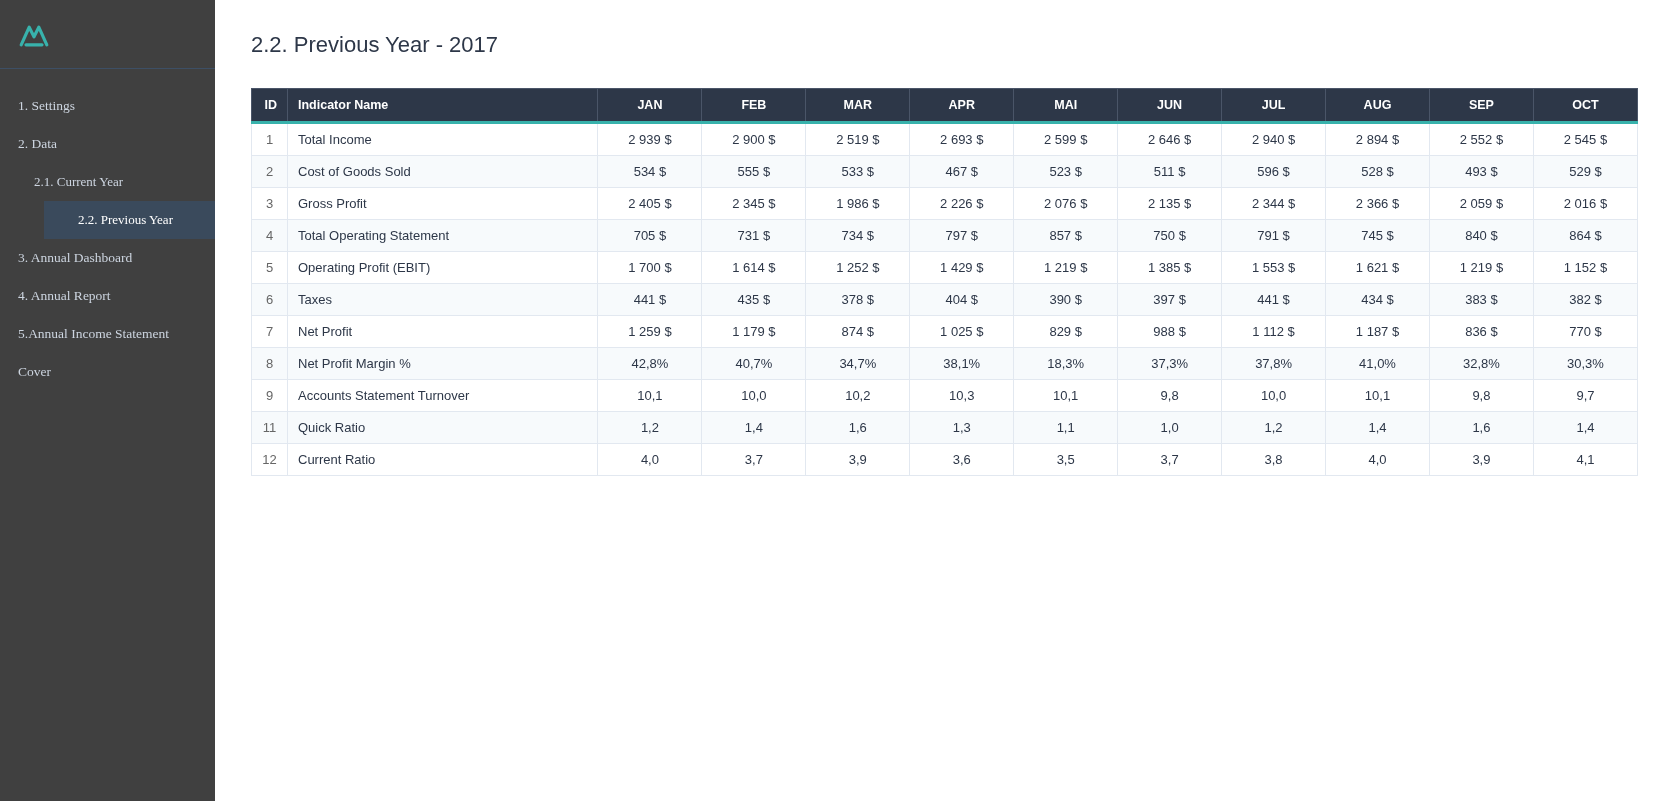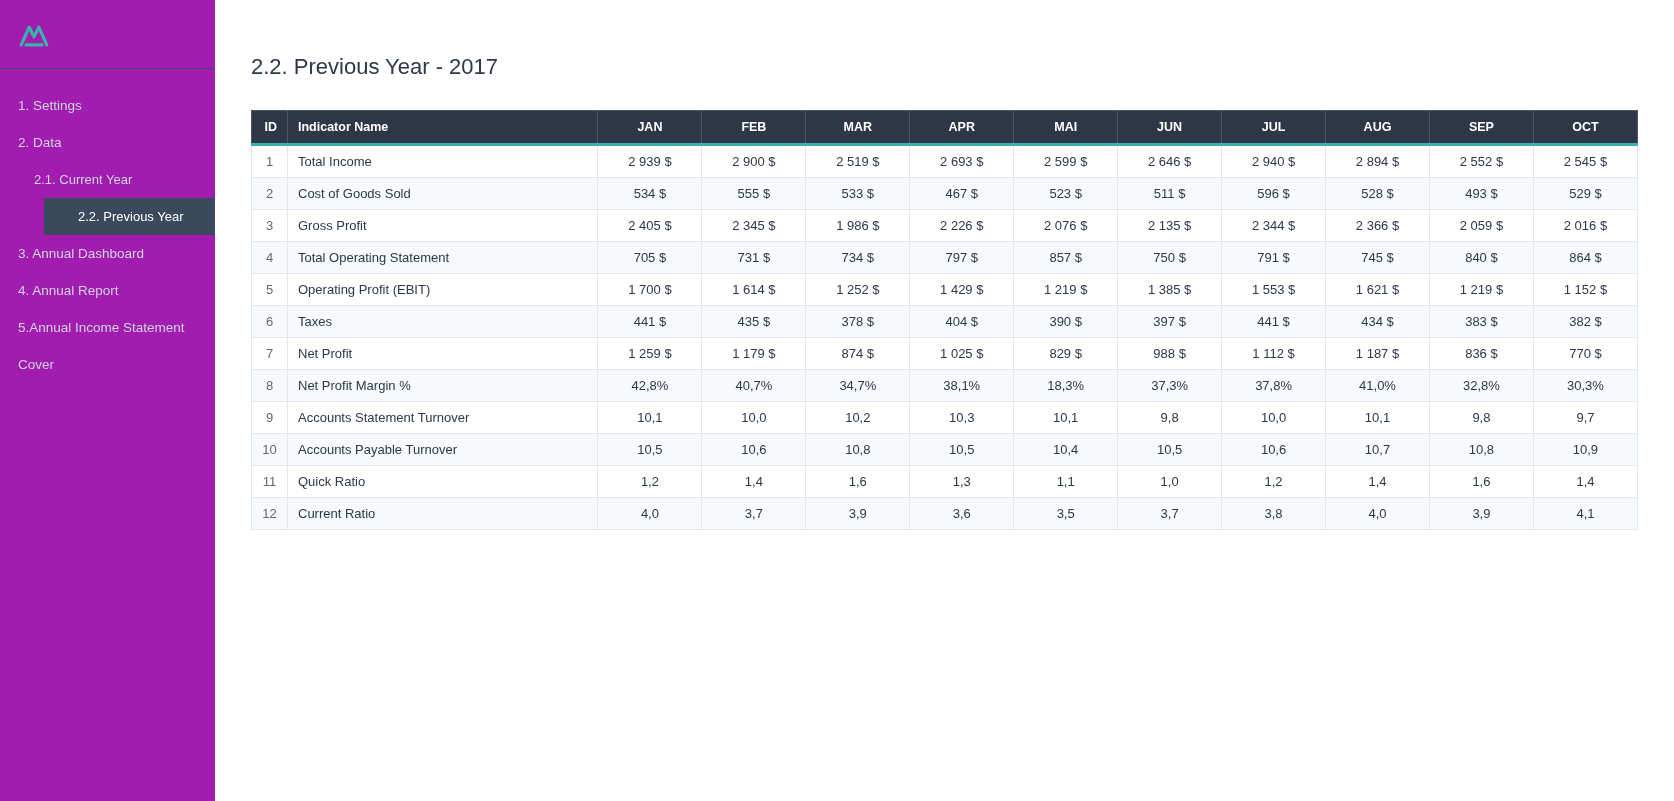--- a/index.html
+++ b/index.html
@@ -2,26 +2,27 @@
 <html><head>
   <meta charset="utf-8">
   <style>
     * { box-sizing: border-box; margin: 0; padding: 0; }
     body { font-family: 'Segoe UI', Arial, sans-serif; display: flex; height: 100vh; background: #f5f5f5; font-size: 13px; }
 
     
     #sidebar {
       width: 215px;
       min-width: 215px;
-      background: #a21caf;
+      background: #404040;
       color: #fff;
       display: flex;
       flex-direction: column;
       height: 100vh;
       overflow-y: auto;
+      font-family: Liberation Serif, serif;
     }
     #sidebar-logo {
       display: flex;
       align-items: center;
       padding: 22px 18px 18px 18px;
       border-bottom: 1px solid #3d4f65;
       gap: 10px;
     }
     #sidebar-logo-icon {
       width: 32px;
@@ -64,21 +65,20 @@
       flex: 1;
       background: #fff;
       overflow: auto;
       padding: 32px 36px 36px 36px;
     }
     #page-title {
       font-size: 22px;
       font-weight: 400;
       color: #2d3748;
       margin-bottom: 30px;
-      margin-top: 22px;
     }
 
     
     .data-table {
       border-collapse: collapse;
       width: 100%;
       font-size: 13px;
     }
     .data-table th {
       background: #2d3748;
@@ -273,34 +273,20 @@
           <td>10,2</td>
           <td>10,3</td>
           <td>10,1</td>
           <td>9,8</td>
           <td>10,0</td>
           <td>10,1</td>
           <td>9,8</td>
           <td>9,7</td>
         </tr>
         <tr>
-          <td class="col-id">10</td>
-          <td class="col-name">Accounts Payable Turnover</td>
-          <td>10,5</td>
-          <td>10,6</td>
-          <td>10,8</td>
-          <td>10,5</td>
-          <td>10,4</td>
-          <td>10,5</td>
-          <td>10,6</td>
-          <td>10,7</td>
-          <td>10,8</td>
-          <td>10,9</td>
-        </tr>
-        <tr>
           <td class="col-id">11</td>
           <td class="col-name">Quick Ratio</td>
           <td>1,2</td>
           <td>1,4</td>
           <td>1,6</td>
           <td>1,3</td>
           <td>1,1</td>
           <td>1,0</td>
           <td>1,2</td>
           <td>1,4</td>

